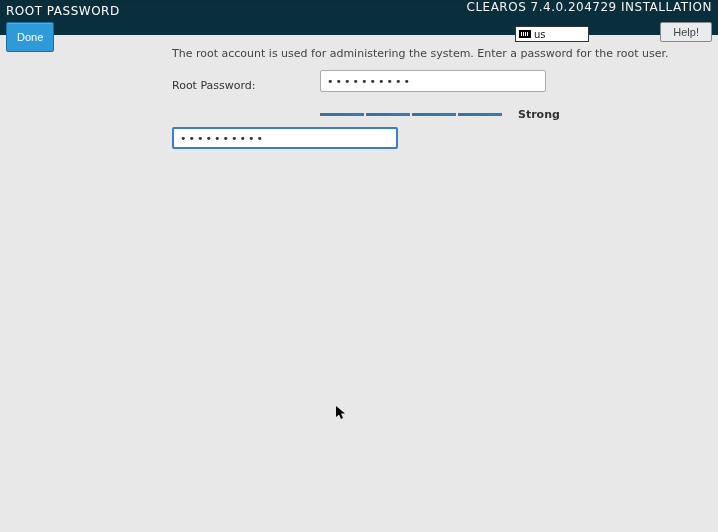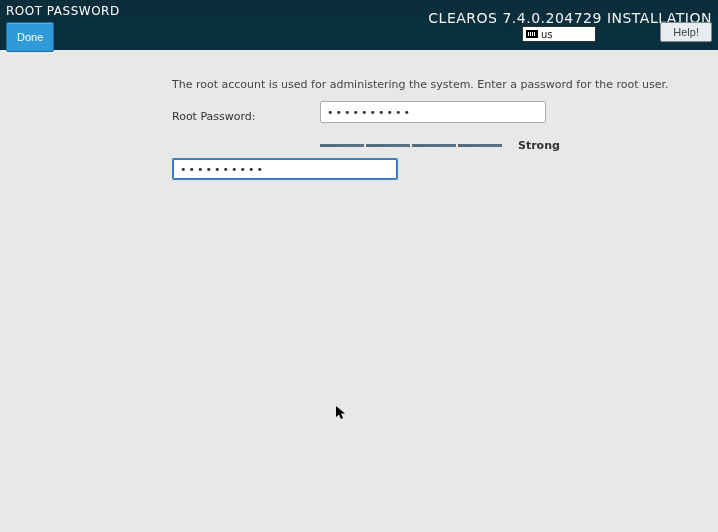--- a/index.html
+++ b/index.html
@@ -1,29 +1,29 @@
 <!DOCTYPE html>
 <html><head>
 <meta charset="utf-8">
 <style>
   * { box-sizing: border-box; margin: 0; padding: 0; }
   html, body { width: 718px; height: 532px; font-family: "DejaVu Sans", "Liberation Sans", Arial, sans-serif; background: #e8e8e8; overflow: hidden; }
   .header {
     background: linear-gradient(#0b2d3a, #07303f);
     color: #fff;
-    height: 50px;
+    height: 35px;
     position: relative;
   }
   .title-left {
     position: absolute; left: 6px; top: 4px;
     font-size: 12px; letter-spacing: 0.5px;
   }
   .title-right {
-    position: absolute; right: 6px; top: 10px;
-    font-size: 14px; letter-spacing: 0.5px;
+    position: absolute; right: 6px; top: 0;
+    font-size: 12px; letter-spacing: 0.5px;
     color: #f5f5f5;
   }
   .done-btn {
     position: absolute; left: 6px; top: 22px;
     background: #2e9ad8; color: #fff;
     border: 1px solid #1b6fa3;
     font-size: 11px; padding: 8px 10px;
     border-radius: 2px;
     cursor: pointer;
     box-shadow: inset 0 1px 0 rgba(255,255,255,0.2);
@@ -31,40 +31,40 @@
   .help-btn {
     position: absolute; right: 6px; top: 22px;
     background: #e8ecef; color: #444;
     border: 1px solid #888;
     font-size: 11px; padding: 3px 12px;
     border-radius: 2px;
     cursor: pointer;
     text-align: right;
   }
   .keyboard-box {
-    position: absolute; right: 122px; top: 26px;
+    position: absolute; right: 129px; top: 26px;
     width: 74px; height: 16px;
     background: #fff; border: 1px solid #333;
     display: flex; align-items: center;
     font-size: 10px; color: #111;
   }
   .kb-icon {
     width: 12px; height: 8px;
     margin: 0 3px;
     background:
       linear-gradient(#000,#000);
     position: relative;
     border: 1px solid #000;
   }
   .kb-icon::after{
     content:""; position:absolute; inset:1px;
     background: repeating-linear-gradient(90deg,#fff 0 1px,#000 1px 2px);
   }
   .content {
-    padding-top: 24px;
+    padding-top: 8px;
     color: #444;
   }
   .desc {
     font-size: 11px;
     text-align: left;
     margin-left: 172px;
     margin-right: 20px;
     padding-top: 4px;
     padding-bottom: 10px;
   }

